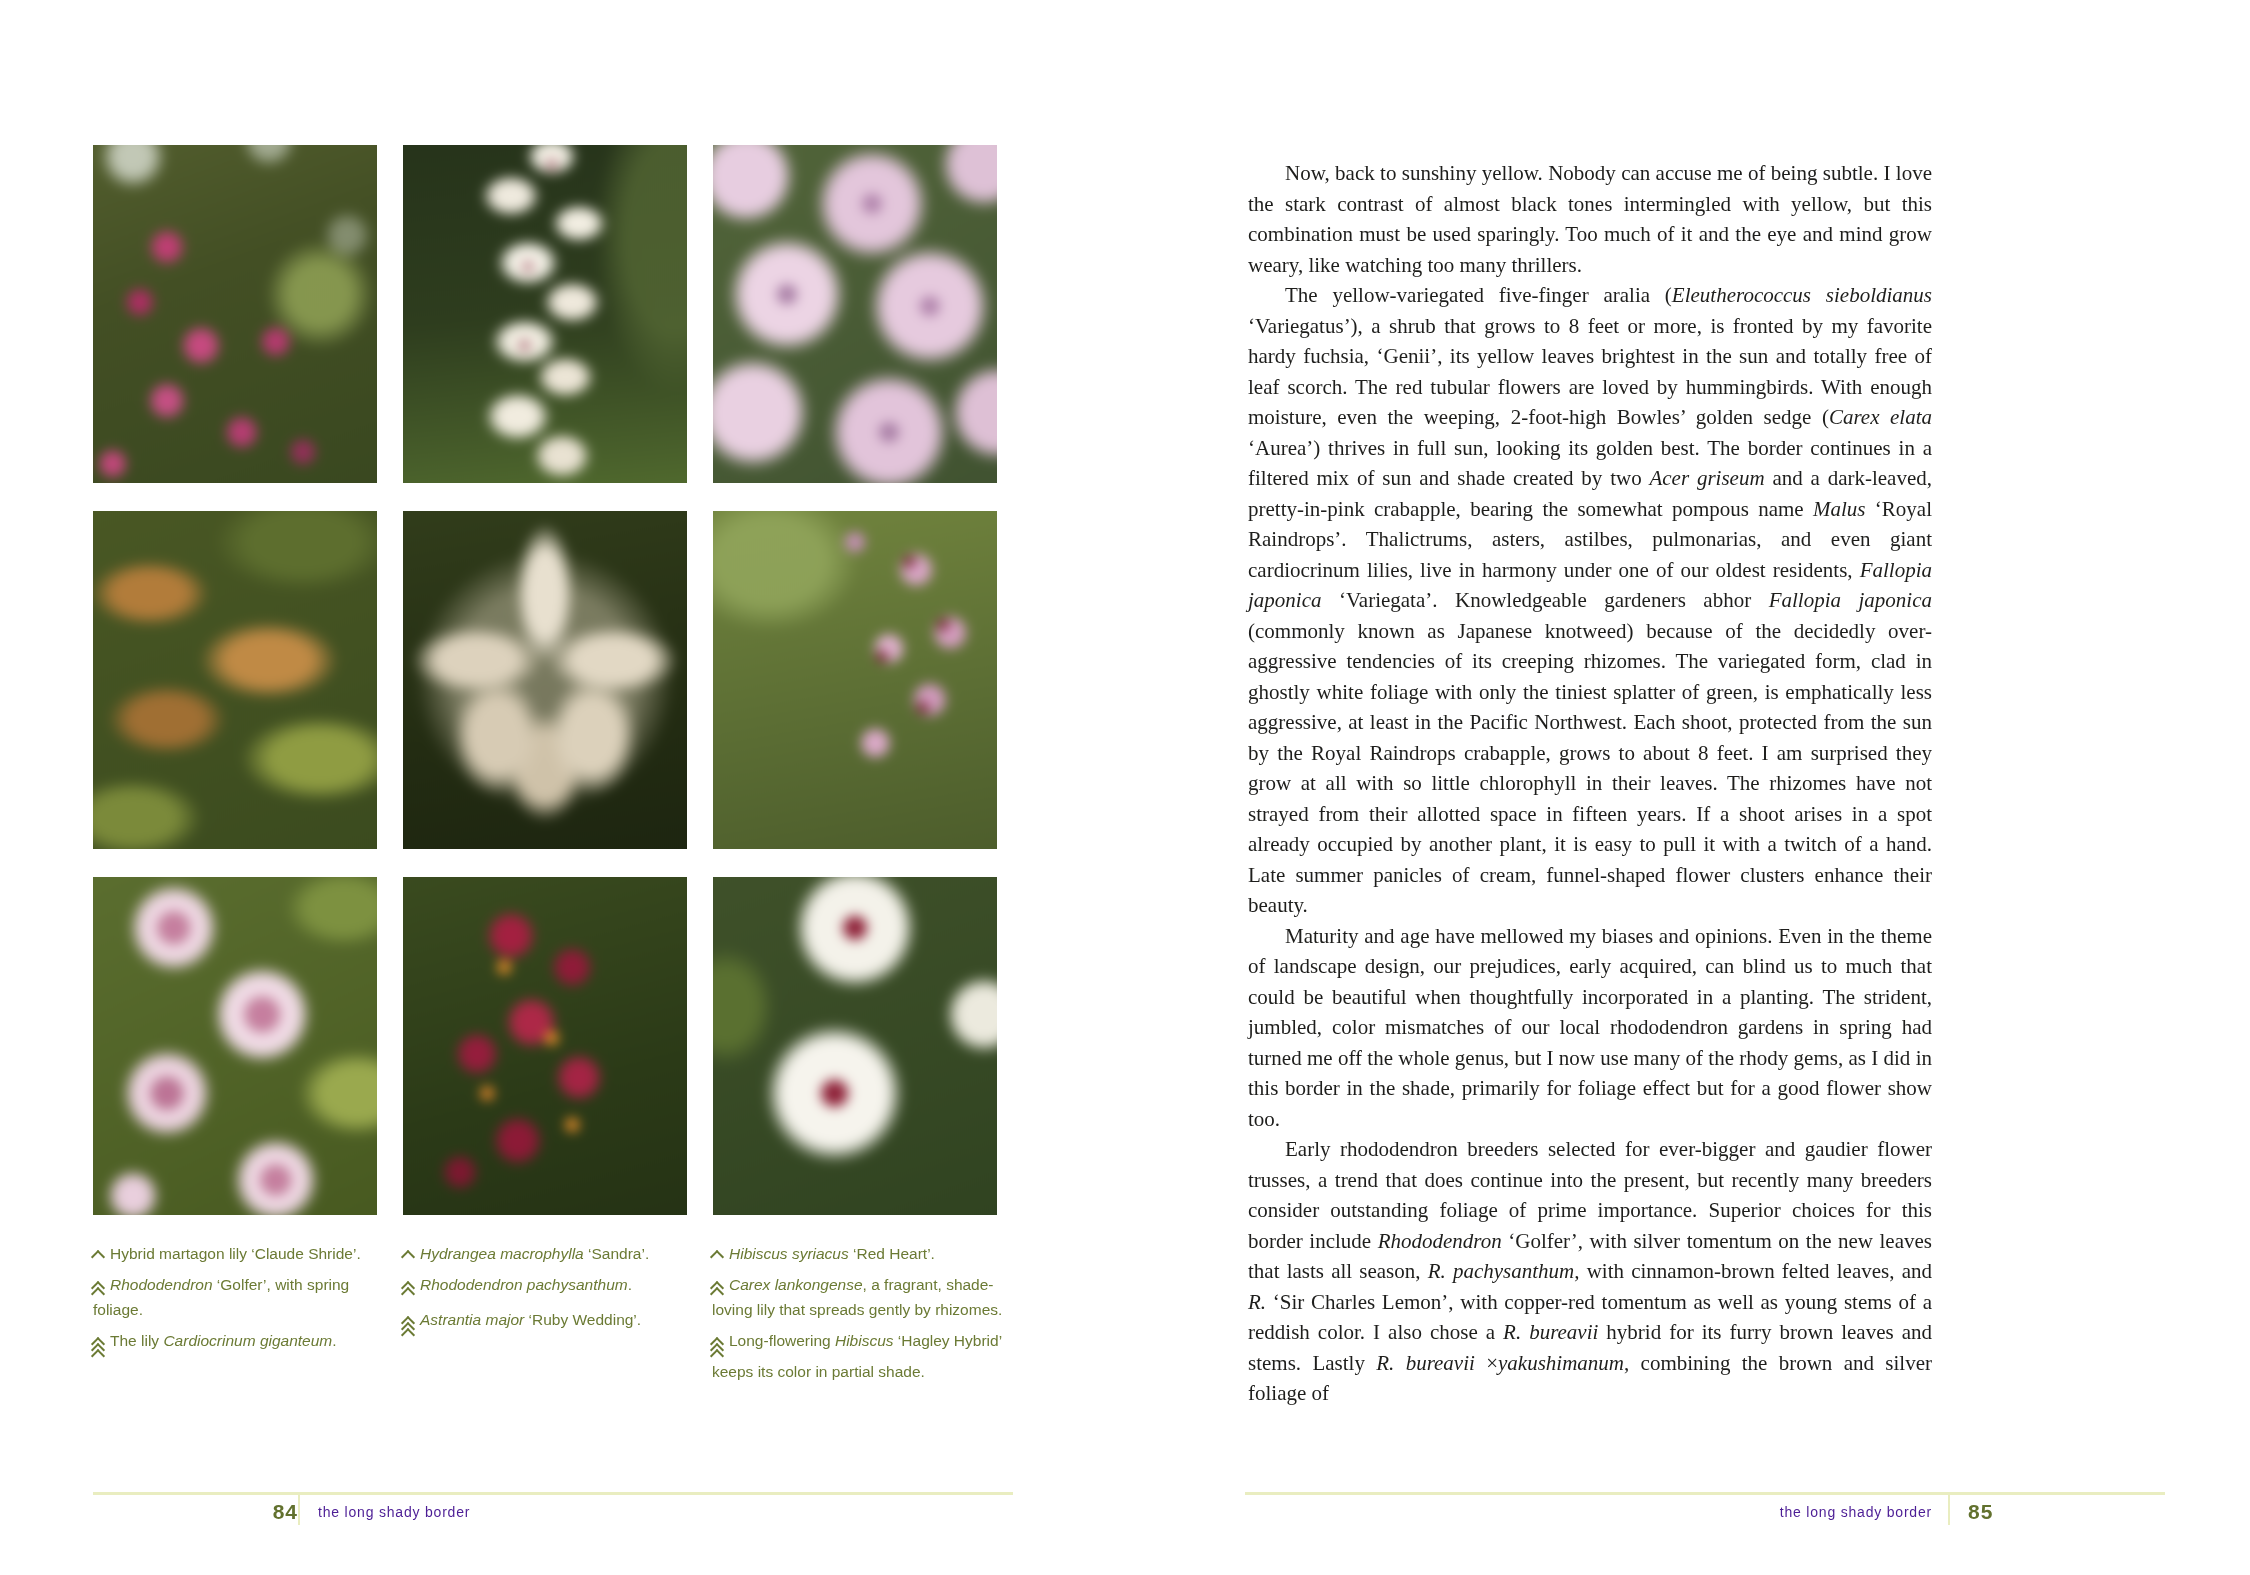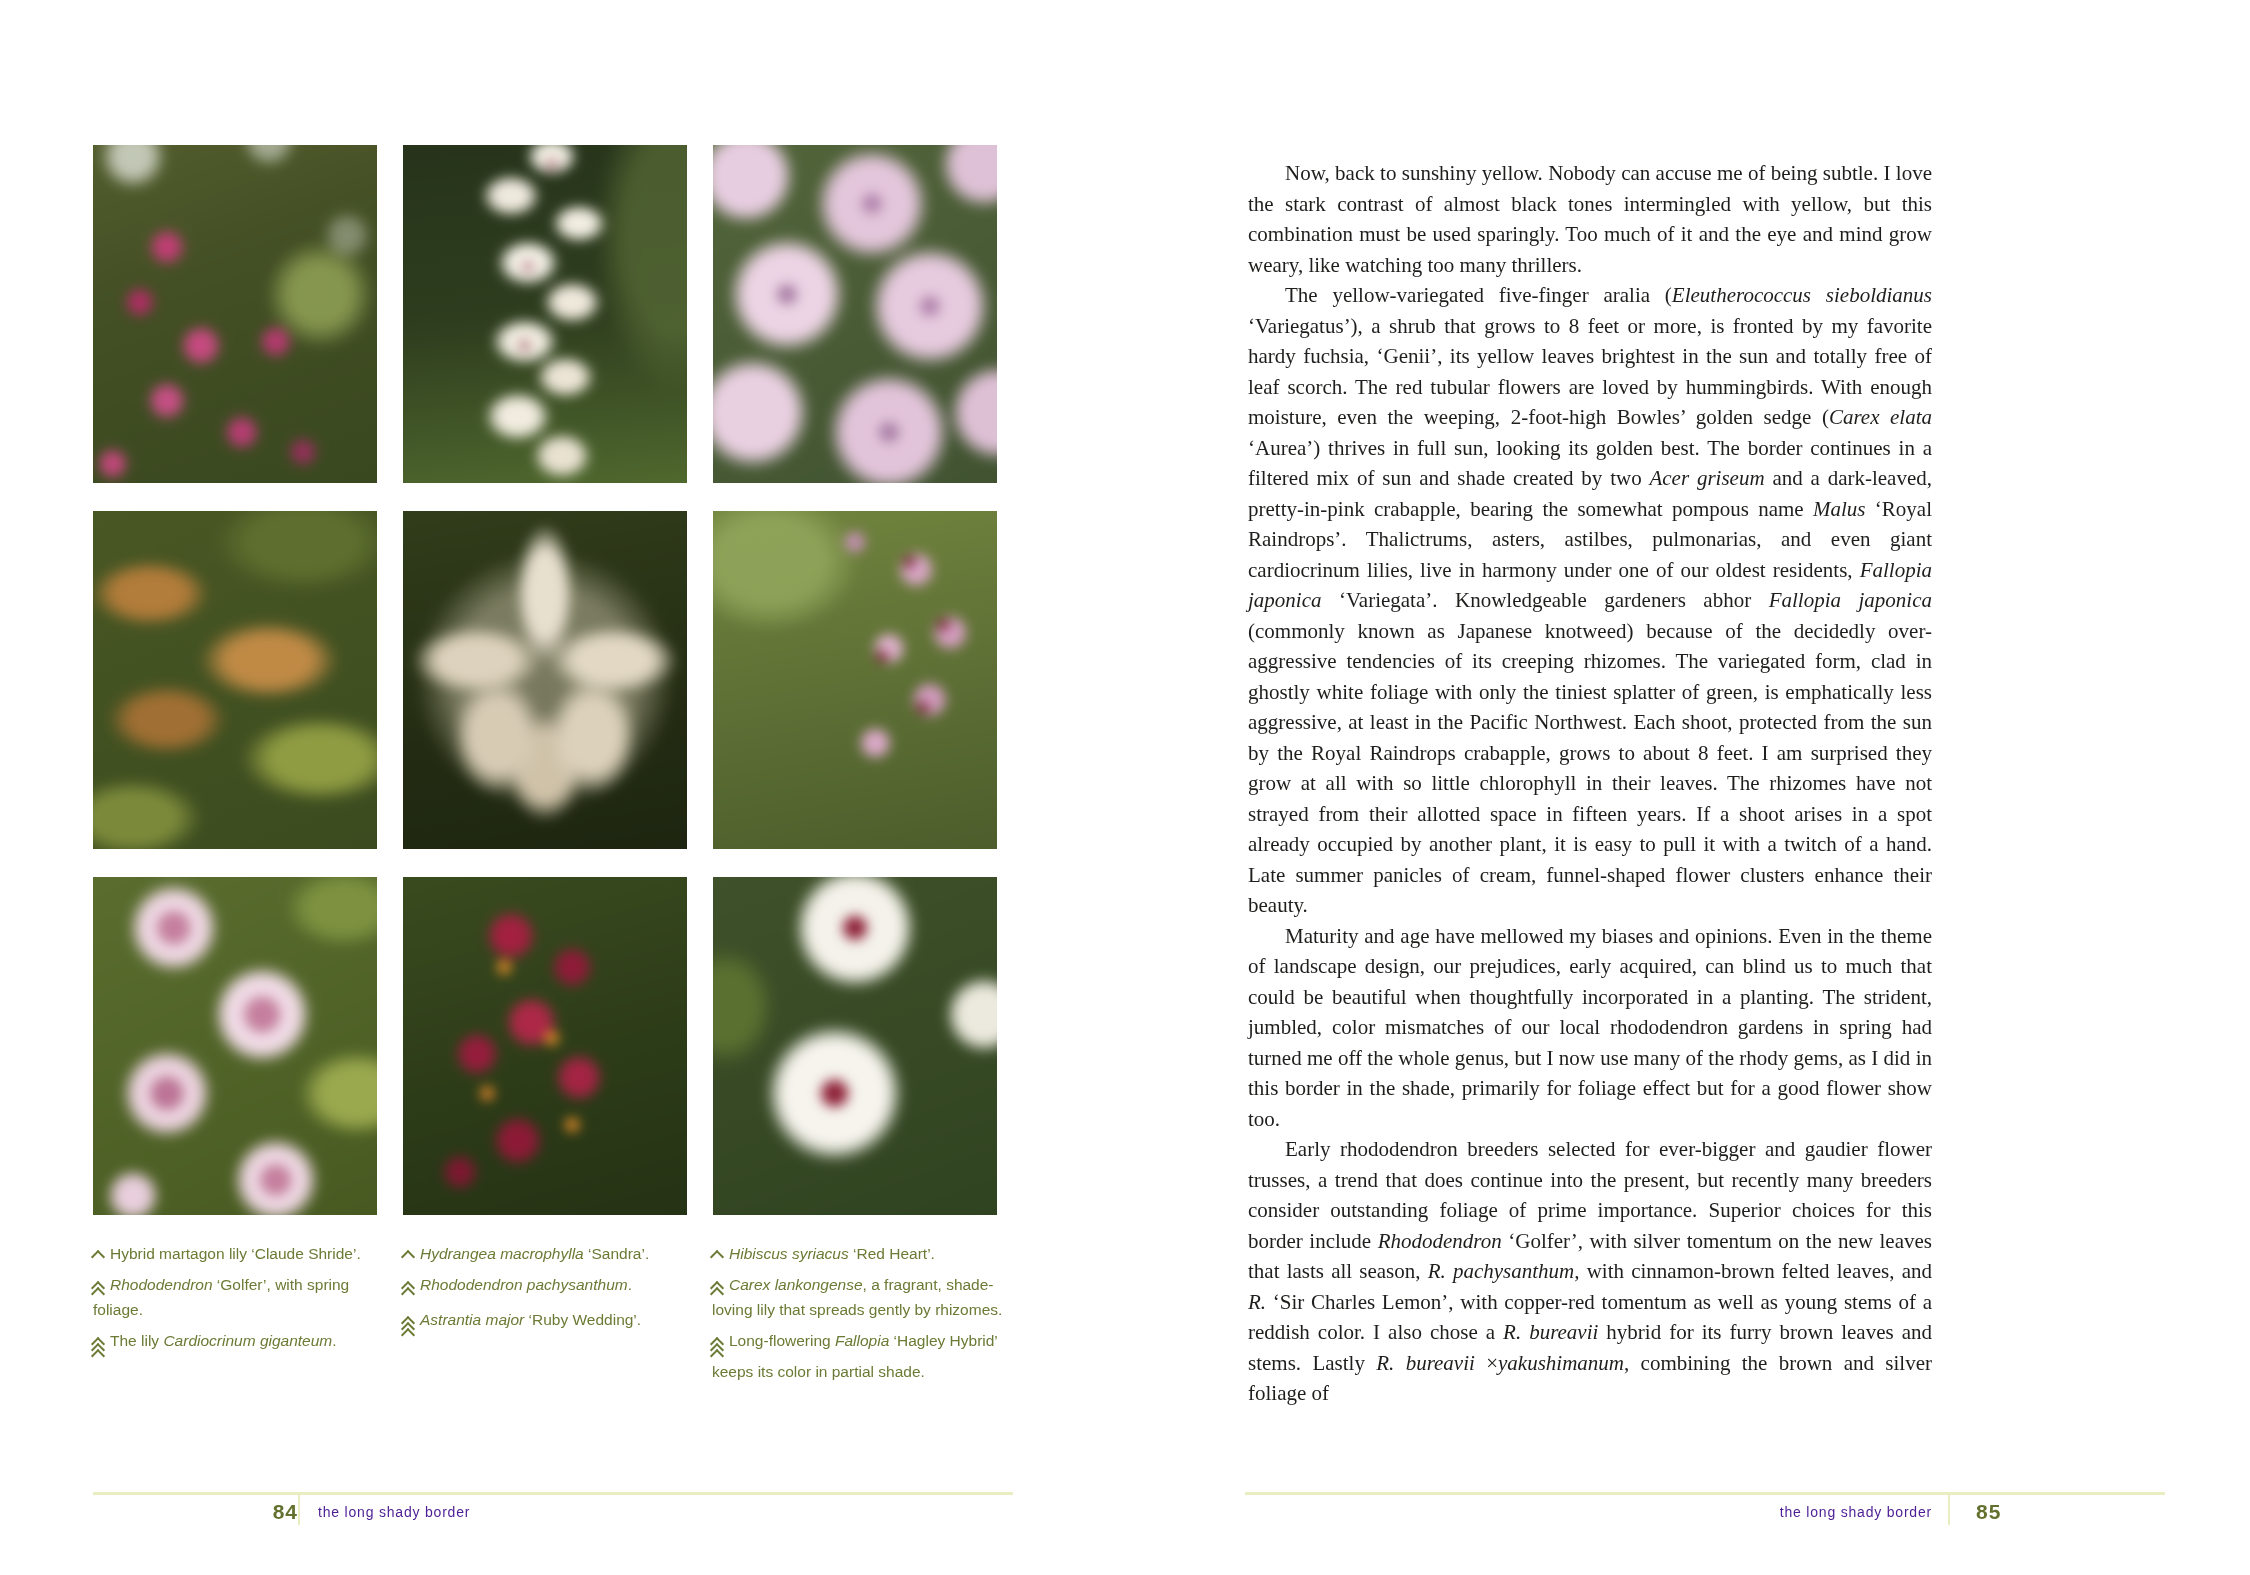--- a/index.html
+++ b/index.html
@@ -152,21 +152,21 @@
   .footer-left{left:93px;width:920px;}
   .footer-right{left:1245px;width:920px;}
   .rule{height:3px;background:#e9edc0;}
   .foot-row{display:flex;align-items:stretch;}
   .pagenum{font-weight:700;font-size:21px;line-height:34px;color:#62712e;letter-spacing:1px;}
   .runtitle{font-size:14px;line-height:34px;color:#4c1d95;letter-spacing:0.8px;}
   .vdiv{width:2px;height:30px;background:#e9edc0;}
   .footer-left .pagenum{width:205px;text-align:right;padding-right:0;}
   .footer-left .runtitle{padding-left:18px;}
   .footer-right .runtitle{flex:0 0 687px;text-align:right;padding-right:16px;}
-  .footer-right .pagenum{padding-left:26px;}
+  .footer-right .pagenum{padding-left:18px;}
 </style>
 </head>
 <body>
 
 <div class="spread">
 
   <div class="photo-grid">
     <div class="photo ph-astrantia" title="Astrantia major 'Ruby Wedding' — deep pink flowers among dark foliage"></div>
     <div class="photo ph-cardiocrinum" title="Cardiocrinum giganteum — spike of white trumpet lilies"></div>
     <div class="photo ph-clematis" title="Clematis 'Hagley Hybrid' — mass of pale pink blooms"></div>
@@ -212,21 +212,21 @@
             <span class="chev"></span>
           </span><i>Hibiscus syriacus</i><span> ‘Red Heart’.</span></div>
         <div class="caption"><span class="caret-stack">
             <span class="chev"></span>
             <span class="chev"></span>
           </span><i>Carex lankongense</i><span>, a fragrant, shade-loving lily that spreads gently by rhizomes.</span></div>
         <div class="caption"><span class="caret-stack">
             <span class="chev"></span>
             <span class="chev"></span>
             <span class="chev"></span>
-          </span><span>Long-flowering </span><i>Fallopia</i><span> ‘Hagley Hybrid’ keeps its color in partial shade.</span></div>
+          </span><span>Long-flowering </span><i>Hibiscus</i><span> ‘Hagley Hybrid’ keeps its color in partial shade.</span></div>
       </div>
   </div>
 
   <div class="body-col">
       <p class="indent"><span>Now, back to sunshiny yellow. Nobody can accuse me of being subtle. I love the stark contrast of almost black tones intermingled with yellow, but this combination must be used sparingly. Too much of it and the eye and mind grow weary, like watching too many thrillers.</span></p>
       <p class="indent"><span>The yellow-variegated five-finger aralia (</span><i>Eleutherococcus sieboldianus</i><span> ‘Variegatus’), a shrub that grows to 8 feet or more, is fronted by my favorite hardy fuchsia, ‘Genii’, its yellow leaves brightest in the sun and totally free of leaf scorch. The red tubular flowers are loved by hummingbirds. With enough moisture, even the weeping, 2-foot-high Bowles’ golden sedge (</span><i>Carex elata</i><span> ‘Aurea’) thrives in full sun, looking its golden best. The border continues in a filtered mix of sun and shade created by two </span><i>Acer griseum</i><span> and a dark-leaved, pretty-in-pink crabapple, bearing the somewhat pompous name </span><i>Malus</i><span> ‘Royal Raindrops’. Thalictrums, asters, astilbes, pulmonarias, and even giant cardiocrinum lilies, live in harmony under one of our oldest residents, </span><i>Fallopia japonica</i><span> ‘Variegata’. Knowledgeable gardeners abhor </span><i>Fallopia japonica</i><span> (commonly known as Japanese knotweed) because of the decidedly over-aggressive tendencies of its creeping rhizomes. The variegated form, clad in ghostly white foliage with only the tiniest splatter of green, is emphatically less aggressive, at least in the Pacific Northwest. Each shoot, protected from the sun by the Royal Raindrops crabapple, grows to about 8 feet. I am surprised they grow at all with so little chlorophyll in their leaves. The rhizomes have not strayed from their allotted space in fifteen years. If a shoot arises in a spot already occupied by another plant, it is easy to pull it with a twitch of a hand. Late summer panicles of cream, funnel-shaped flower clusters enhance their beauty.</span></p>
       <p class="indent"><span>Maturity and age have mellowed my biases and opinions. Even in the theme of landscape design, our prejudices, early acquired, can blind us to much that could be beautiful when thoughtfully incorporated in a planting. The strident, jumbled, color mismatches of our local rhododendron gardens in spring had turned me off the whole genus, but I now use many of the rhody gems, as I did in this border in the shade, primarily for foliage effect but for a good flower show too.</span></p>
       <p class="indent"><span>Early rhododendron breeders selected for ever-bigger and gaudier flower trusses, a trend that does continue into the present, but recently many breeders consider outstanding foliage of prime importance. Superior choices for this border include </span><i>Rhododendron</i><span> ‘Golfer’, with silver tomentum on the new leaves that lasts all season, </span><i>R. pachysanthum,</i><span> with cinnamon-brown felted leaves, and </span><i>R.</i><span> ‘Sir Charles Lemon’, with copper-red tomentum as well as young stems of a reddish color. I also chose a </span><i>R. bureavii</i><span> hybrid for its furry brown leaves and stems. Lastly </span><i>R. bureavii</i><span> ×</span><i>yakushimanum</i><span>, combining the brown and silver foliage of</span></p>
     </div>
 

